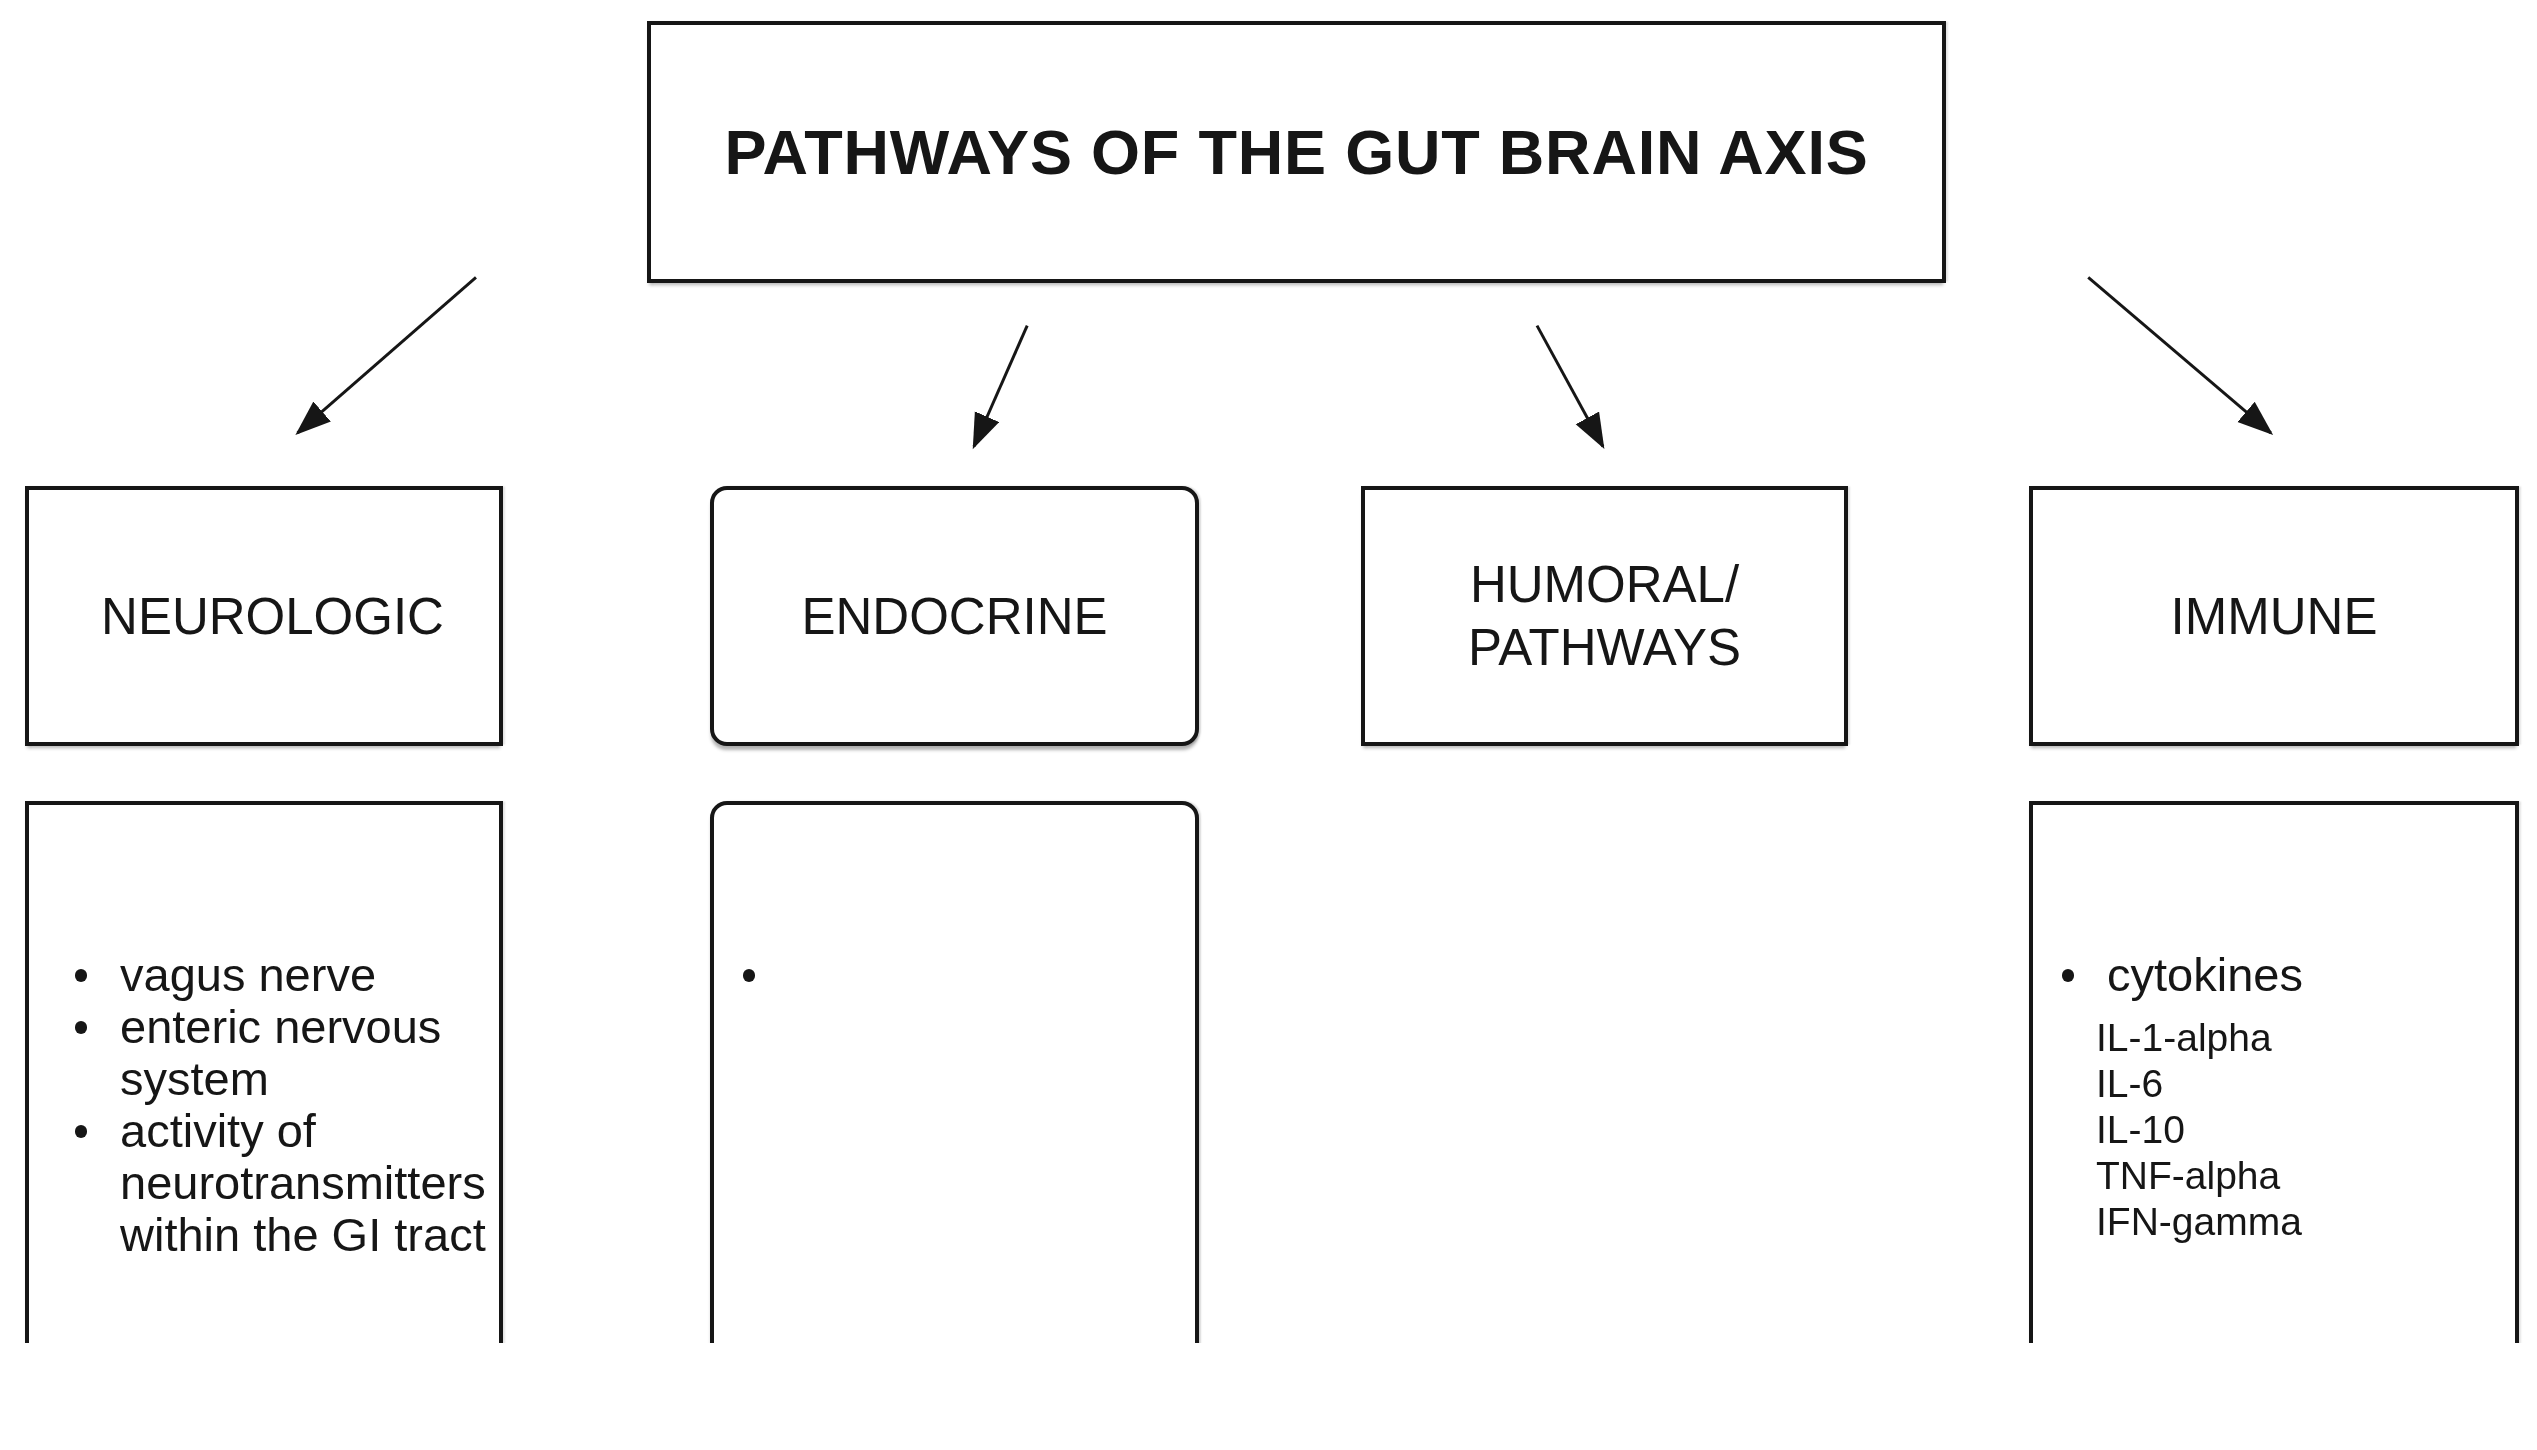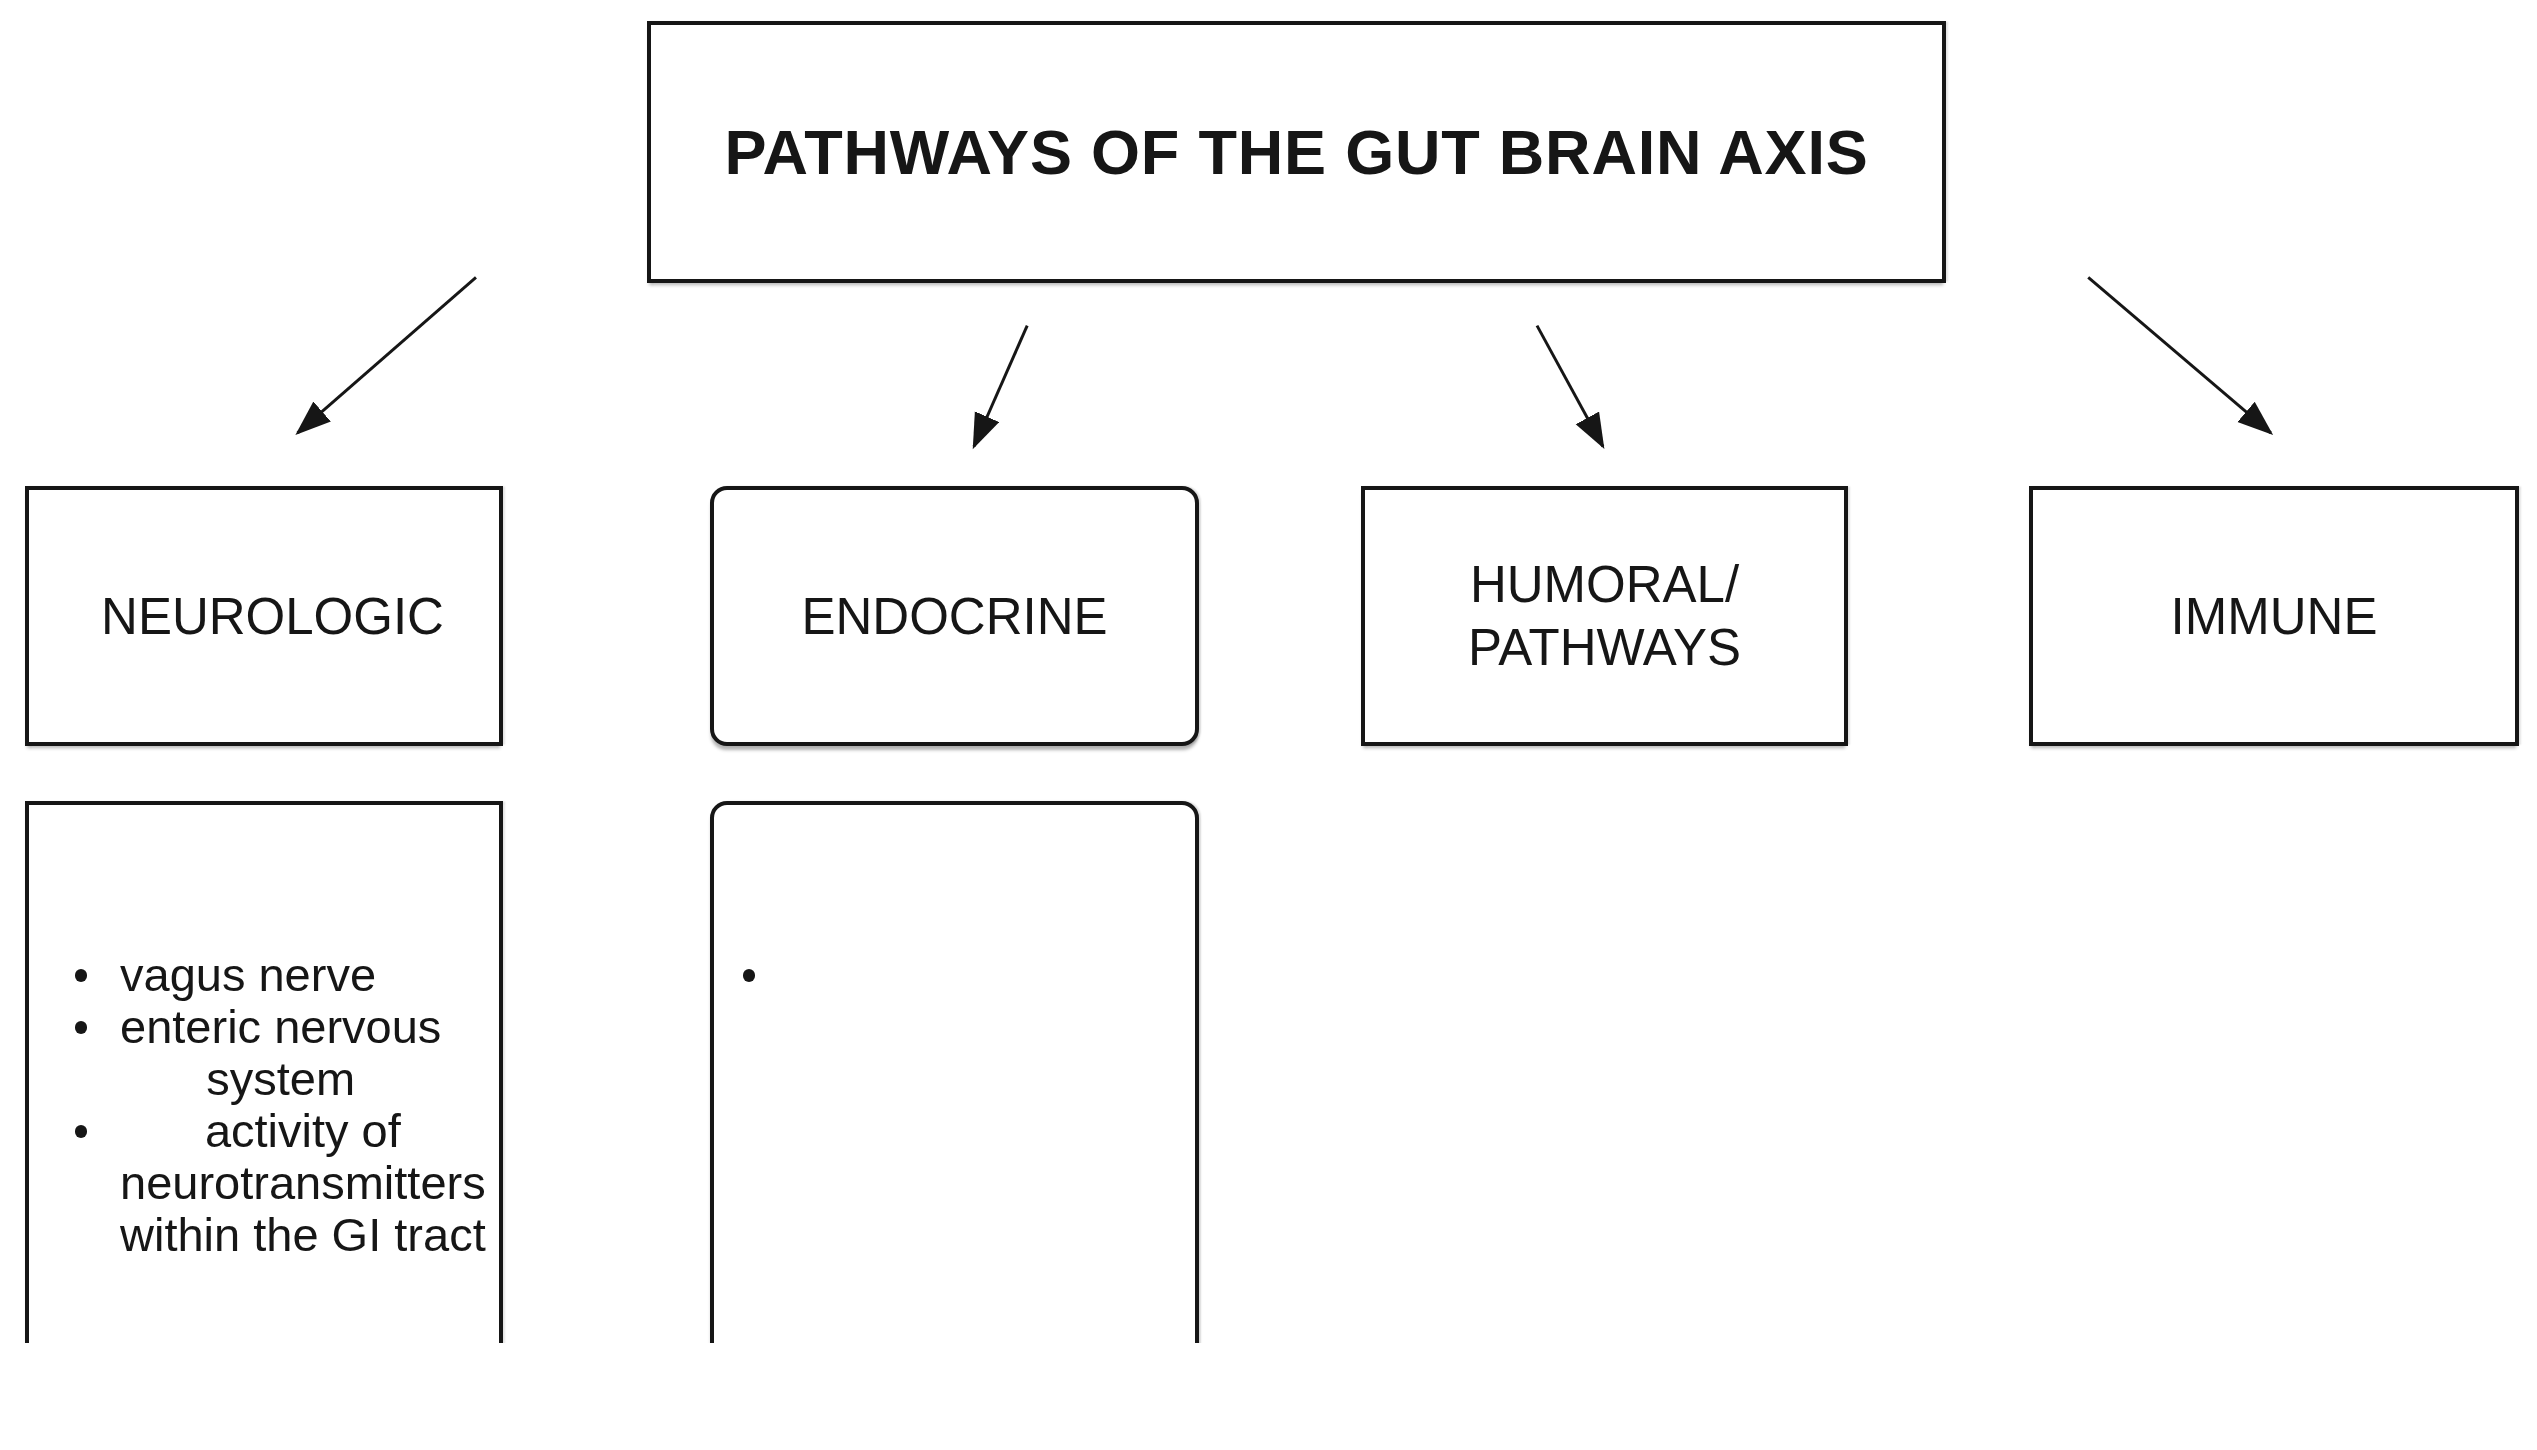--- a/index.html
+++ b/index.html
@@ -40,21 +40,20 @@
     text-align: center;
   }
   .header-label {
     font-size: 51px;
     line-height: 63px;
     white-space: pre-line;
   }
   .content-box {
     top: 801px; height: 646px;
     padding-top: 144px;
-    text-align: center;
   }
   
   .col1 { left: 25px;   width: 478px; padding-left: 17px; }
   .col2 { left: 710px;  width: 489px; border-radius: 17px; }
   .col3 { left: 1361px; width: 487px; }
   .col4 { left: 2029px; width: 490px; }
 
   .bullet {
     display: flex;
     padding-left: 20px;
@@ -145,15 +144,26 @@
     </div>
   </div>
 
   <div class="box content-box col2">
     <div class="bullet">
       <span class="dot"></span>
     </div>
   </div>
 
 
+  <div class="box content-box col4">
+    <div class="bullet">
+      <span class="dot"></span>
+      <span class="bullet-text">cytokines</span>
+    </div>
+    <div class="subnote">IL-1-alpha
+IL-6
+IL-10
+TNF-alpha
+IFN-gamma</div>
+  </div>
 
 </div>
 
 
 </body></html>

